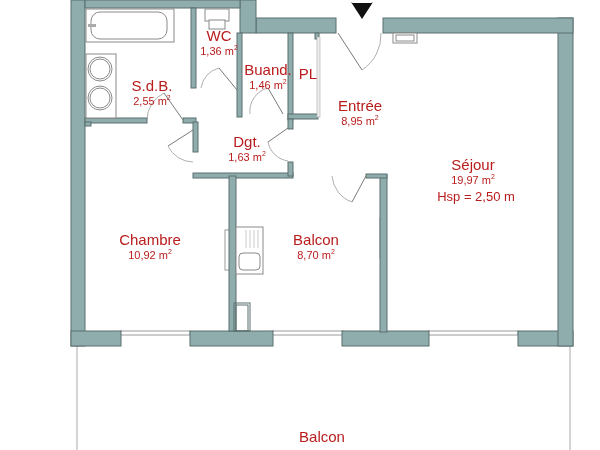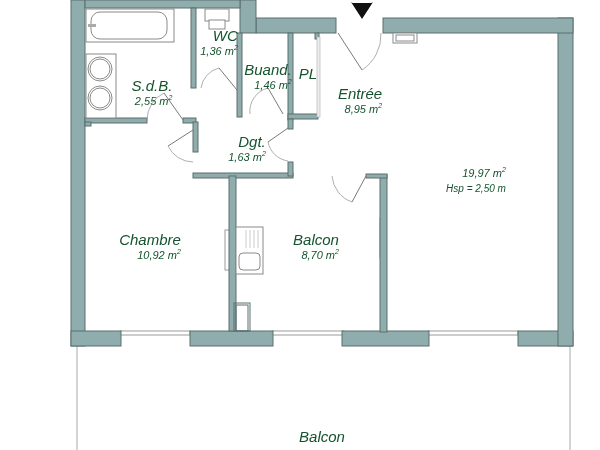--- a/index.html
+++ b/index.html
@@ -5,25 +5,25 @@
     html, body { margin: 0; padding: 0; background: #ffffff; }
     body { width: 600px; height: 450px; position: relative; overflow: hidden; font-family: "Liberation Sans", sans-serif; }
     #plan { position: absolute; left: 0; top: 0; width: 600px; height: 450px; }
     .wall { fill: #8fadac; stroke: #5b6f6f; stroke-width: 1; }
     .thin { fill: none; stroke: #5b6f6f; stroke-width: 1; }
     .fixture { fill: #ffffff; stroke: #8a8a8a; stroke-width: 1; }
     .door-leaf { fill: #ffffff; stroke: #7a7a7a; stroke-width: 1; }
     .door-arc { fill: none; stroke: #9a9a9a; stroke-width: 0.8; }
     .window { fill: #ffffff; stroke: #9a9a9a; stroke-width: 1; }
     .balcony-line { stroke: #b8b8b8; stroke-width: 1.2; fill: none; }
-    .label { position: absolute; transform: translate(-50%, -50%); text-align: right; color: #14532d; white-space: nowrap; line-height: 1.15; font-style: italic; }
+    .label { position: absolute; transform: translate(-50%, -50%); text-align: center; color: #b91c1c; white-space: nowrap; line-height: 1.15; }
     .room-name { font-size: 15px; display: block; }
     .room-area { font-size: 11px; display: block; }
     .room-area sup { font-size: 7px; vertical-align: 5px; }
-    .room-extra { font-size: 10px; display: block; margin-top: 3px; margin-left: 6px; }
+    .room-extra { font-size: 13px; display: block; margin-top: 3px; margin-left: 6px; }
   </style>
 </head>
 <body>
 
 <svg id="plan" viewBox="0 0 600 450" xmlns="http://www.w3.org/2000/svg">
 
   <g>
     <line class="balcony-line" x1="77" y1="346" x2="77" y2="450"></line>
     <line class="balcony-line" x1="570" y1="346" x2="570" y2="450"></line>
   </g>
@@ -157,31 +157,32 @@
 
 <div class="label" style="left:268px; top:76px;">
   <span class="room-name">Buand.</span>
   <span class="room-area"><span>1,46</span> <span>m</span><sup>2</sup></span>
 </div>
 
 <div class="label" style="left:308px; top:74px;">
   <span class="room-name">PL</span>
 </div>
 
-<div class="label" style="left:360px; top:100px;">
+<div class="label" style="left:360px; top:112px;">
   <span class="room-name">Entrée</span>
   <span class="room-area"><span>8,95</span> <span>m</span><sup>2</sup></span>
 </div>
 
 <div class="label" style="left:247px; top:148px;">
   <span class="room-name">Dgt.</span>
   <span class="room-area"><span>1,63</span> <span>m</span><sup>2</sup></span>
 </div>
 
 <div class="label" style="left:473px; top:180px;">
+  <span class="room-name">Séjour</span>
   <span class="room-area"><span>19,97</span> <span>m</span><sup>2</sup></span>
   <span class="room-extra">Hsp = 2,50 m</span>
 </div>
 
 <div class="label" style="left:150px; top:246px;">
   <span class="room-name">Chambre</span>
   <span class="room-area"><span>10,92</span> <span>m</span><sup>2</sup></span>
 </div>
 
 <div class="label" style="left:316px; top:246px;">

